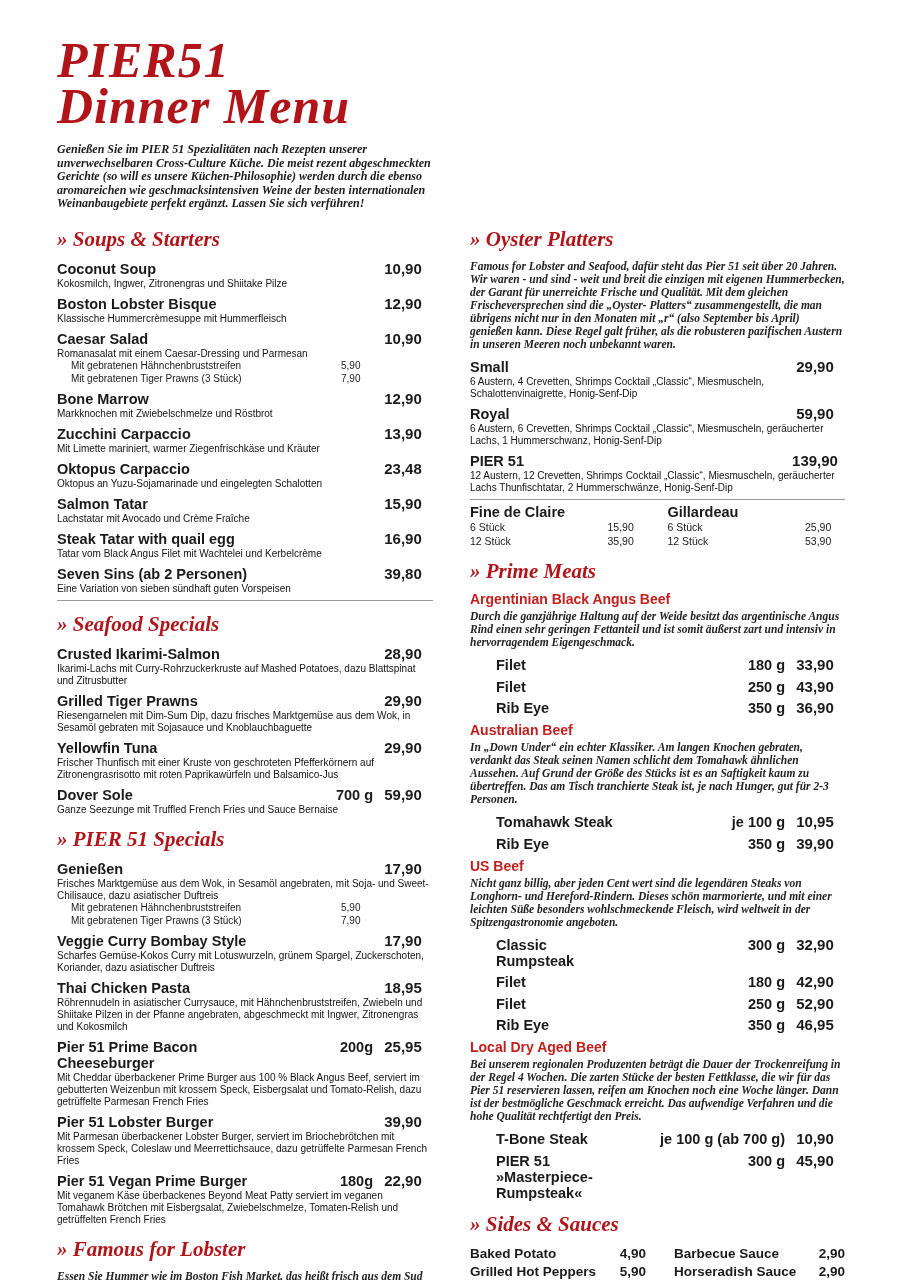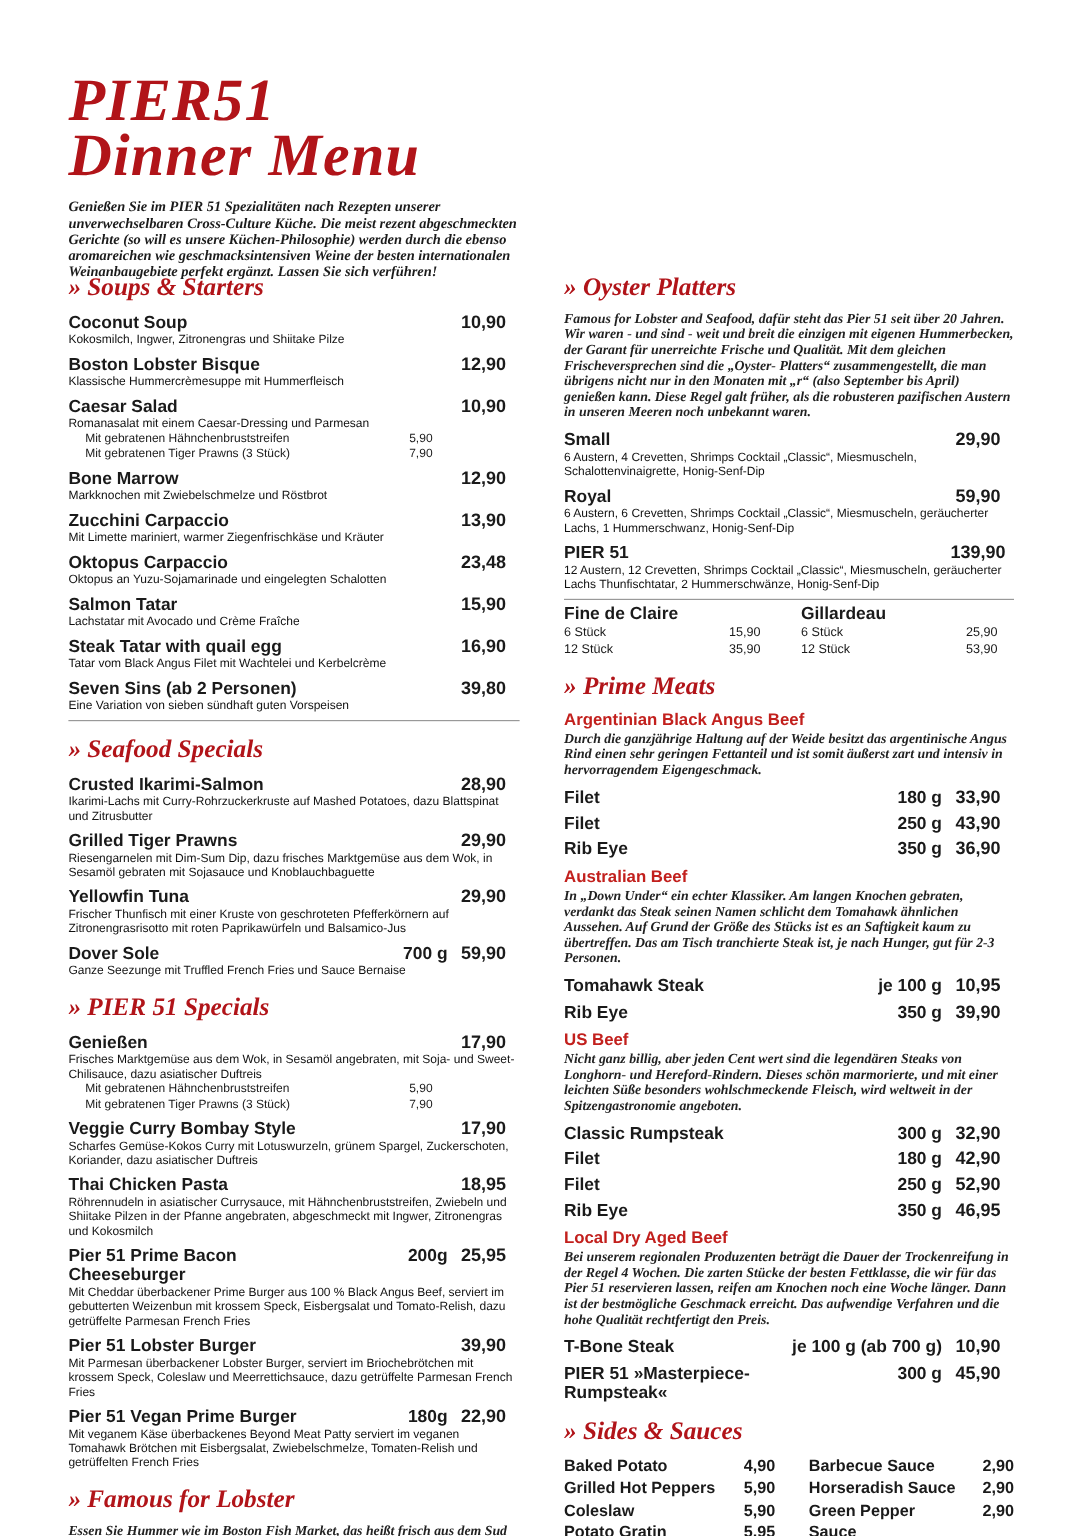--- a/index.html
+++ b/index.html
@@ -1,36 +1,36 @@
 <!DOCTYPE html>
 <html style="--red: #b11419; --subred: #c2201d;"><head>
 <meta charset="utf-8">
 <style>
   :root{ --red:#b11419; --subred:#c2201d; }
   html,body{margin:0;padding:0;width:905px;height:1280px;background:#ffffff;overflow:hidden;
     font-family:"Liberation Sans",sans-serif;color:#1a1a1a;}
-  .header{position:absolute;left:57px;top:60px;width:420px;}
+  .header{position:absolute;left:57px;top:37px;width:420px;}
   .header h1{font-family:"Liberation Serif",serif;font-style:italic;font-weight:bold;
     font-size:50px;line-height:46px;color:var(--red);margin:0;letter-spacing:1px;}
   .intro{font-family:"Liberation Serif",serif;font-style:italic;font-weight:bold;
     font-size:12px;line-height:13.5px;margin:14px 0 0;width:398px;color:#1b1b1b;}
   .col{position:absolute;top:228px;}
   #col-left{left:57px;width:376px;}
   #col-right{left:470px;width:375px;}
   .section-heading{font-family:"Liberation Serif",serif;font-style:italic;font-weight:bold;
     font-size:21px;line-height:22px;color:var(--red);margin:12px 0 10px;}
   .menu-section:first-child .section-heading{margin-top:0;}
   .note{font-family:"Liberation Serif",serif;font-style:italic;font-weight:bold;
     font-size:11.5px;line-height:13px;margin:0 0 7px;color:#222;}
   .subhead{font-size:14px;line-height:15px;color:var(--subred);margin:7px 0 3px;font-weight:bold;}
   .item{margin-bottom:5px;}
   .item-head{display:flex;align-items:baseline;}
   .item-name{flex:1;font-weight:bold;font-size:14.5px;line-height:16px;}
   .item-weight{font-weight:bold;font-size:14.5px;width:78px;text-align:right;white-space:nowrap;}
-  .item.mrow{margin-bottom:4.5px;}
+  .item.mrow{margin-bottom:4.5px;margin-left:26px;}
   .item.mrow .item-weight{width:160px;}
   .item-price{font-weight:bold;font-size:15px;width:60px;text-align:center;}
   .item-desc{font-size:10px;line-height:12px;margin-top:1px;color:#111;}
   .sub-item{display:flex;font-size:10px;line-height:12.5px;padding-left:14px;}
   .sub-item .lbl{flex:1;}
   .sub-item .prc{width:92px;}
   .rule{border-top:1px solid #999;margin:4px 0 2px;}
   .pair{display:grid;grid-template-columns:1fr 1fr;column-gap:20px;margin-top:4px;}
   .pair .head{font-weight:bold;font-size:14.5px;line-height:17px;}
   .pair .prow{display:flex;font-size:10.5px;line-height:13.5px;}

